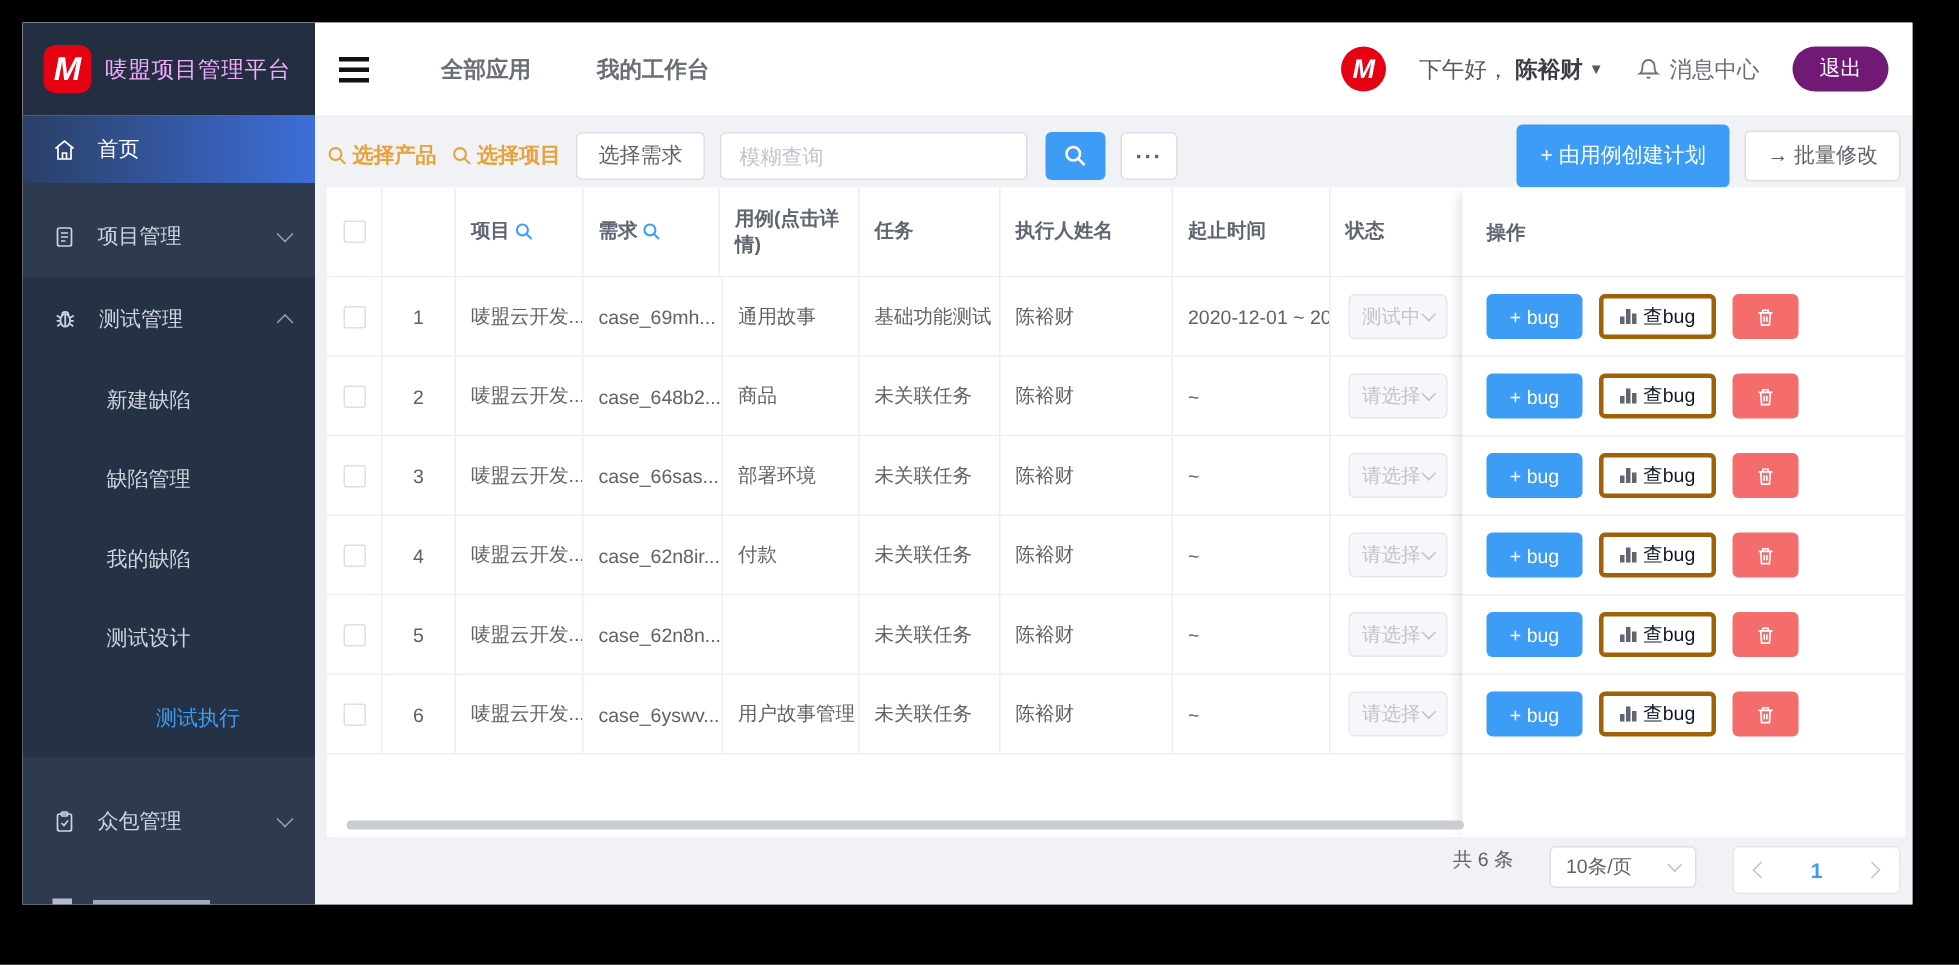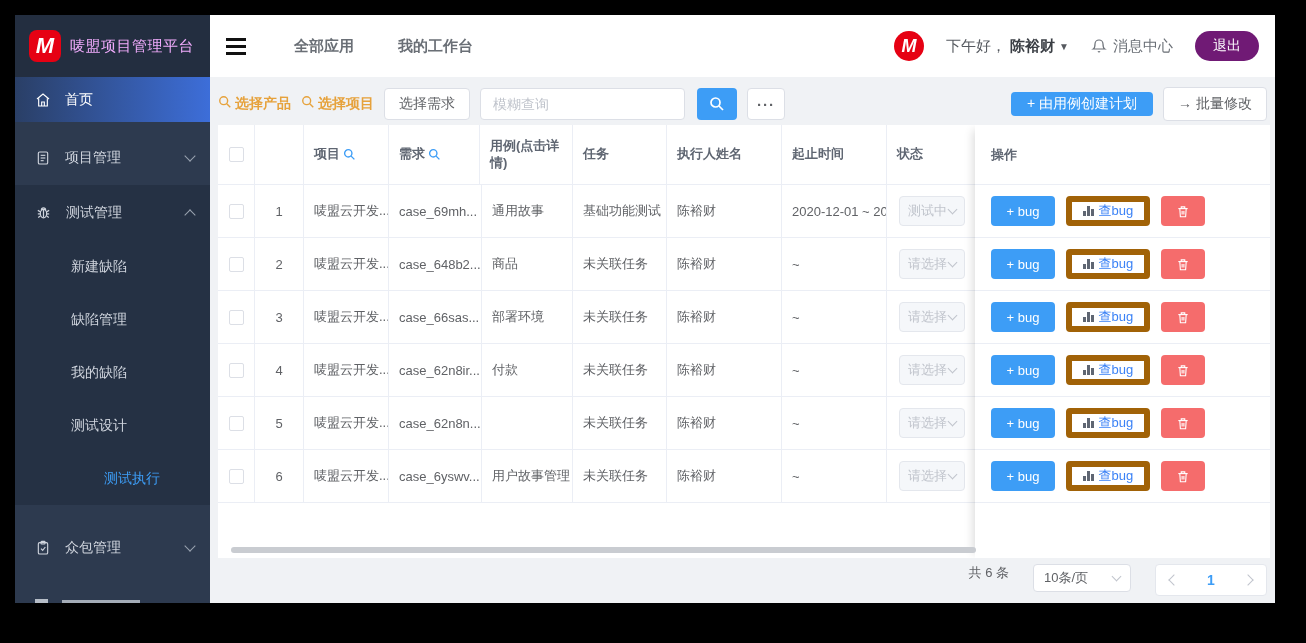--- a/index.html
+++ b/index.html
@@ -37,28 +37,28 @@
   .expanded-root { background:#253144; }
   .gap8 { height:8px; }
   .gap15 { height:15px; }
   .partial-item { height:55px; display:flex; align-items:center; gap:14px; padding:0 20px; opacity:.85; }
   .partial-item .ico-sliver { width:13px; height:7px; background:#cfd4dd; }
   .partial-item .txt-sliver { width:78px; height:6px; background:#b9c0ca; }
 
   
   .main { position:absolute; left:195px; top:62px; right:0; bottom:0; background:#f0f2f5; }
   .toolbar { position:absolute; left:8px; right:8px; top:10px; height:34px; display:flex; align-items:center; gap:10px; }
-  .flink { color:#e6a23c; font-size:14px; font-weight:bold; display:flex; gap:3px; cursor:pointer; }
+  .flink { color:#e6a23c; font-size:14px; font-weight:bold; display:flex; align-items:center; gap:3px; cursor:pointer; }
   .btn-plain { background:#fff; border:1px solid #dcdfe6; border-radius:4px; height:32px; padding:0 14px; font-size:14px; color:#606266; cursor:pointer; display:inline-flex; align-items:center; gap:6px; }
   .inp { width:205px; height:32px; border:1px solid #dcdfe6; border-radius:4px; background:#fff; padding:0 12px; font-size:14px; color:#606266; }
   .inp::placeholder { color:#c0c4cc; }
   .btn-search { width:40px; height:32px; background:#3d9df6; border:none; border-radius:4px; margin-left:2px; cursor:pointer; display:inline-flex; align-items:center; justify-content:center; }
   .btn-more { width:38px; height:32px; background:#fff; border:1px solid #dcdfe6; border-radius:4px; color:#606266; font-size:15px; font-weight:bold; letter-spacing:1px; cursor:pointer; }
   .tb-spacer { flex:1; }
-  .btn-primary { background:#3d9df6; color:#fff; border:none; border-radius:4px; height:24px; padding:0 16px; font-size:14px; cursor:pointer; }
+  .btn-primary { background:#3d9df6; color:#fff; border:none; border-radius:4px; height:42px; padding:0 16px; font-size:14px; cursor:pointer; }
   .btn-batch { background:#fff; border:1px solid #dcdfe6; border-radius:4px; height:34px; padding:0 14px; font-size:14px; color:#606266; cursor:pointer; }
 
   
   .card { position:absolute; left:8px; top:48px; width:1052px; height:433px; background:#fff; overflow:hidden; }
   .tbl { position:absolute; left:0; top:0; width:757px; }
   .trow { display:flex; border-bottom:1px solid #ebeef5; background:#fff; }
   .trow.head { height:60px; }
   .trow.body { height:53px; }
   .tcell { border-right:1px solid #ebeef5; display:flex; align-items:center; padding:0 10px; font-size:13px; color:#606266; overflow:hidden; white-space:nowrap; }
   .trow.head .tcell { color:#5f6672; font-weight:bold; white-space:normal; line-height:1.3; }
@@ -68,21 +68,21 @@
   .hq { margin-left:3px; display:inline-flex; }
   .sel { width:74px; height:30px; margin-left:2px; background:#f5f7fa; border:1px solid #e4e7ed; border-radius:4px; display:flex; align-items:center; justify-content:space-between; padding:0 8px; cursor:not-allowed; }
   .sel .stxt { font-size:13px; color:#c0c4cc; max-width:42px; overflow:hidden; white-space:nowrap; display:inline-block; }
   .sel .schev { width:7px; height:7px; border-right:1.3px solid #c0c4cc; border-bottom:1.3px solid #c0c4cc; transform:rotate(45deg); margin-top:-3px; flex:none; }
 
   
   .ops { position:absolute; right:0; top:0; width:295px; height:100%; background:#fff; box-shadow:-7px 0 9px -5px rgba(0,0,0,.14); }
   .ops-head { height:60px; border-bottom:1px solid #ebeef5; display:flex; align-items:center; padding-left:16px; font-size:13px; font-weight:bold; color:#5f6672; }
   .ops-row { height:53px; border-bottom:1px solid #ebeef5; display:flex; align-items:center; gap:11px; padding-left:16px; }
   .btn-addbug { background:#3d9df6; color:#fff; border:none; border-radius:4px; height:30px; width:64px; font-size:13px; cursor:pointer; }
-  .btn-viewbug { background:#fff; border:6px solid #a16207; border-radius:4px; height:30px; padding:0 11px; font-size:13px; color:#3b82f6; cursor:pointer; display:inline-flex; align-items:center; gap:5px; }
+  .btn-viewbug { background:#fff; border:3px solid #a16207; border-radius:4px; height:30px; padding:0 11px; font-size:13px; color:#0f172a; cursor:pointer; display:inline-flex; align-items:center; gap:5px; }
   .bars { display:inline-flex; align-items:flex-end; gap:1.5px; height:10px; }
   .bars i { display:block; width:2.5px; background:#5f6672; }
   .bars i:nth-child(1){height:5px;} .bars i:nth-child(2){height:10px;} .bars i:nth-child(3){height:7px;}
   .btn-del { background:#f56c6c; border:none; border-radius:4px; height:30px; width:44px; cursor:pointer; display:inline-flex; align-items:center; justify-content:center; }
   .hscroll { position:absolute; left:13px; bottom:5px; width:745px; height:6px; background:#c9ccd1; border-radius:3px; cursor:grab; }
 
   
   .pager { position:absolute; right:8px; top:487px; height:32px; display:flex; gap:24px; }
   .pg-total { font-size:13px; color:#606266; }
   .pg-size { width:98px; height:28px; background:#fff; border:1px solid #dcdfe6; border-radius:4px; display:flex; align-items:center; justify-content:space-between; padding:0 10px; font-size:13px; color:#606266; cursor:pointer; }

